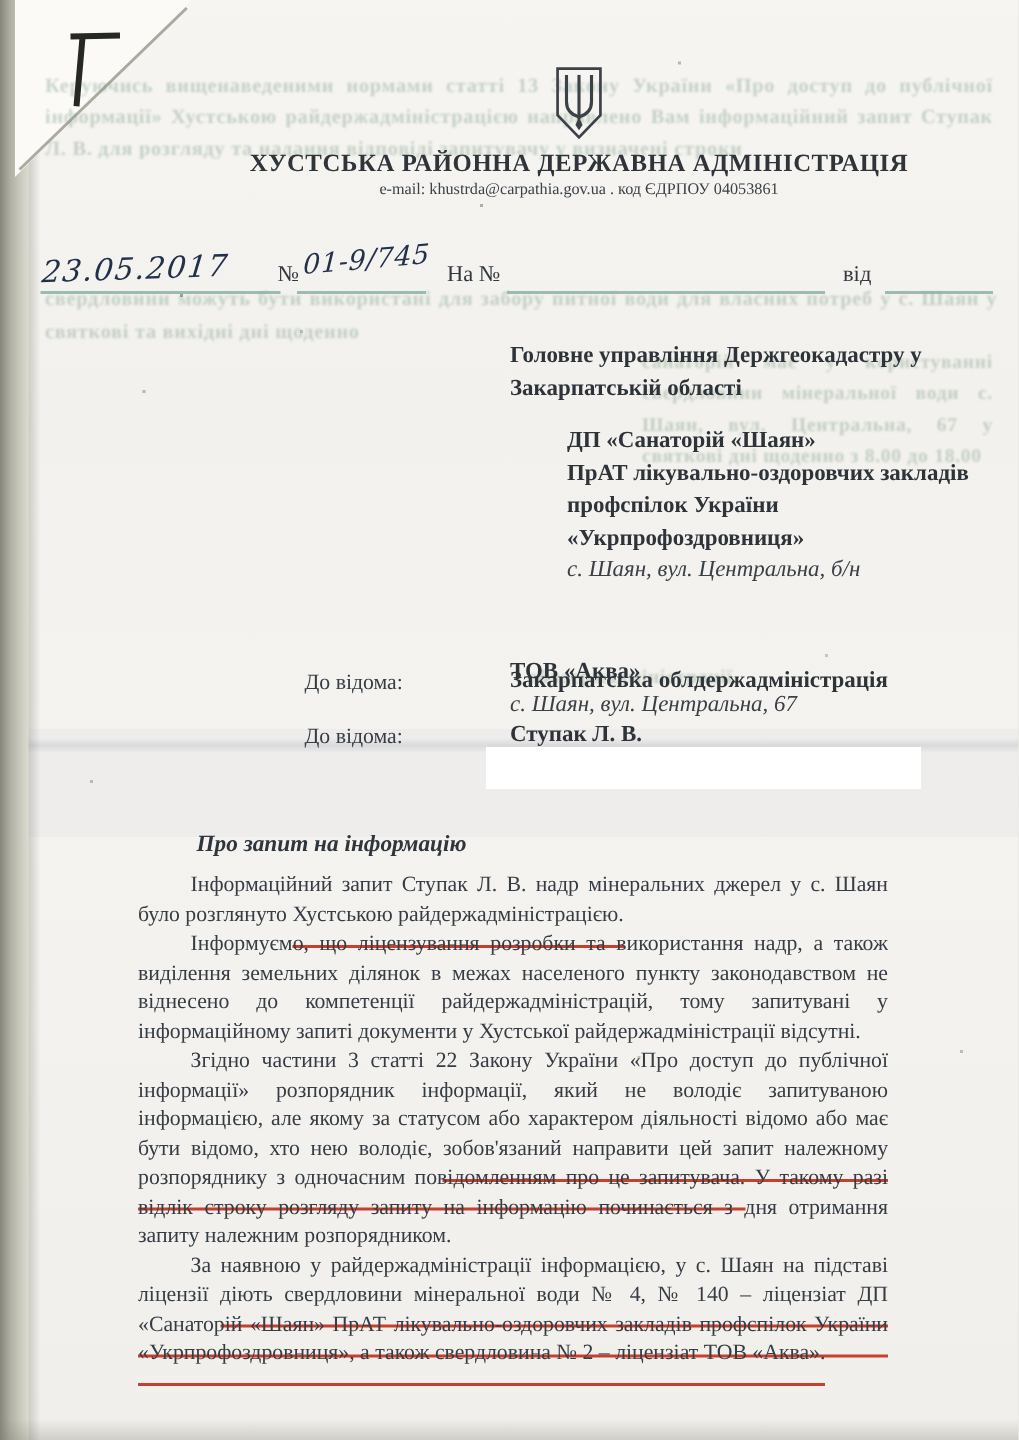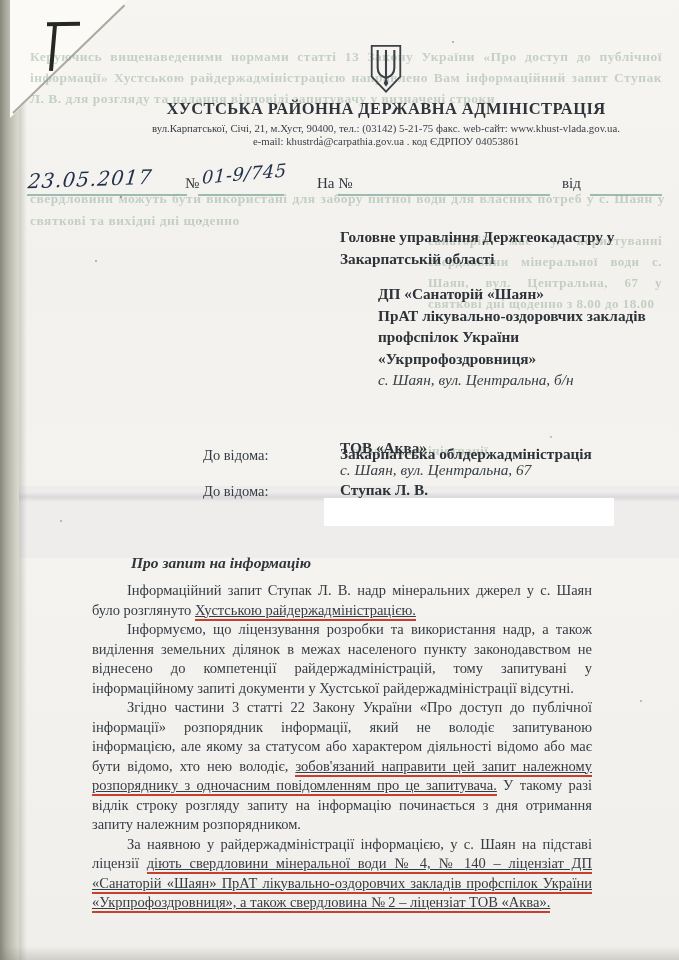--- a/index.html
+++ b/index.html
@@ -46,37 +46,37 @@
   .hand{font-style:italic;color:#22304a;font-family:"DejaVu Serif",serif;}
   .hand-date{position:absolute;left:28px;top:167px;font-size:20px;transform:rotate(-2deg) skewX(-8deg);letter-spacing:1px;}
   .hand-num{position:absolute;left:202px;top:163px;font-size:18px;transform:rotate(-5deg) skewX(-8deg);letter-spacing:.5px;}
   .rule{position:absolute;height:1.5px;background:#8bb1a8;opacity:.85;z-index:5;}
   .r1{left:27px;top:194px;width:160px;}
   .r2{left:198px;top:194px;width:86px;}
   .r3{left:338px;top:194px;width:212px;}
   .r4{left:590px;top:194px;width:72px;}
   .ref-label{position:absolute;font-size:15px;color:#33383f;z-index:5;}
   .lab-no{left:185px;top:175px;}
-  .lab-na{left:317px;top:175px;}
+  .lab-na{left:298px;top:175px;}
   .lab-vid{left:562px;top:175px;}
   
   .rcpt{position:absolute;left:340px;width:310px;z-index:5;font-size:15.3px;line-height:21.5px;}
   .rcpt .b{font-weight:700;color:#2e3339;}
   .rcpt .i{font-style:italic;color:#3a4046;}
   .rc1{top:226px;} .rc2{top:283px;margin-left:38px;} .rc3{top:389px;margin-top:48px;}
   
   .cc-label{position:absolute;left:203px;font-size:14.5px;color:#363c44;z-index:5;}
   .cc-value{position:absolute;left:340px;font-weight:700;font-size:15.3px;color:#2e3339;z-index:5;}
   .cc1l{top:447px;} .cc1v{top:445px;} .cc2l{top:483px;} .cc2v{top:481px;}
   .redaction{position:absolute;left:324px;top:498px;width:290px;height:28px;background:#ffffff;z-index:6;}
   
   .subject{position:absolute;left:131px;top:554px;font-weight:700;font-style:italic;font-size:15.5px;color:#2f353c;z-index:5;}
   .body{position:absolute;left:92px;top:581px;width:500px;z-index:5;font-size:14.5px;line-height:19.5px;text-align:justify;color:#363c44;}
   .body p{margin:0;text-indent:35px;}
-  .redline{border-bottom:2px solid #c7402e;padding-bottom:1px;text-decoration:underline;}
+  .redline{border-bottom:2px solid #c7402e;padding-bottom:12px;}
 </style>
 </head>
 <body>
 
 <div class="page">
 
   <div class="edge-band"></div>
   <div class="edge-band-inner"></div>
   <div class="tint"></div>
   <div class="crease"></div>
@@ -94,21 +94,20 @@
 
   <div class="letterhead">
     <svg class="emblem" width="36" height="50" viewBox="0 0 60 84">
       <path d="M6,3 H54 V55 L30,80 L6,55 Z" fill="none" stroke="#3c4147" stroke-width="3"></path>
       <path d="M30,10 V60" fill="none" stroke="#3c4147" stroke-width="3.5"></path>
       <path d="M16,10 V40 Q16,53 30,57" fill="none" stroke="#3c4147" stroke-width="3.5"></path>
       <path d="M44,10 V40 Q44,53 30,57" fill="none" stroke="#3c4147" stroke-width="3.5"></path>
       <path d="M30,57 L26,66 L30,72 L34,66 Z" fill="#3c4147"></path>
     </svg>
     <div class="org">ХУСТСЬКА РАЙОННА ДЕРЖАВНА АДМІНІСТРАЦІЯ</div>
-    <div class="addr">вул.Карпатської, Січі, 21, м.Хуст, 90400, тел.: (03142) 5-21-75 факс. web-сайт: www.khust-vlada.gov.ua.</div>
     <div class="email">e-mail: khustrda@carpathia.gov.ua . код ЄДРПОУ 04053861</div>
   </div>
 
   <div class="hand hand-date">23.05.2017</div>
   <div class="ref-label lab-no">№</div>
   <div class="hand hand-num">01-9/745</div>
   <div class="ref-label lab-na">На №</div>
   <div class="ref-label lab-vid">від</div>
   <div class="rule r1"></div>
   <div class="rule r2"></div>

